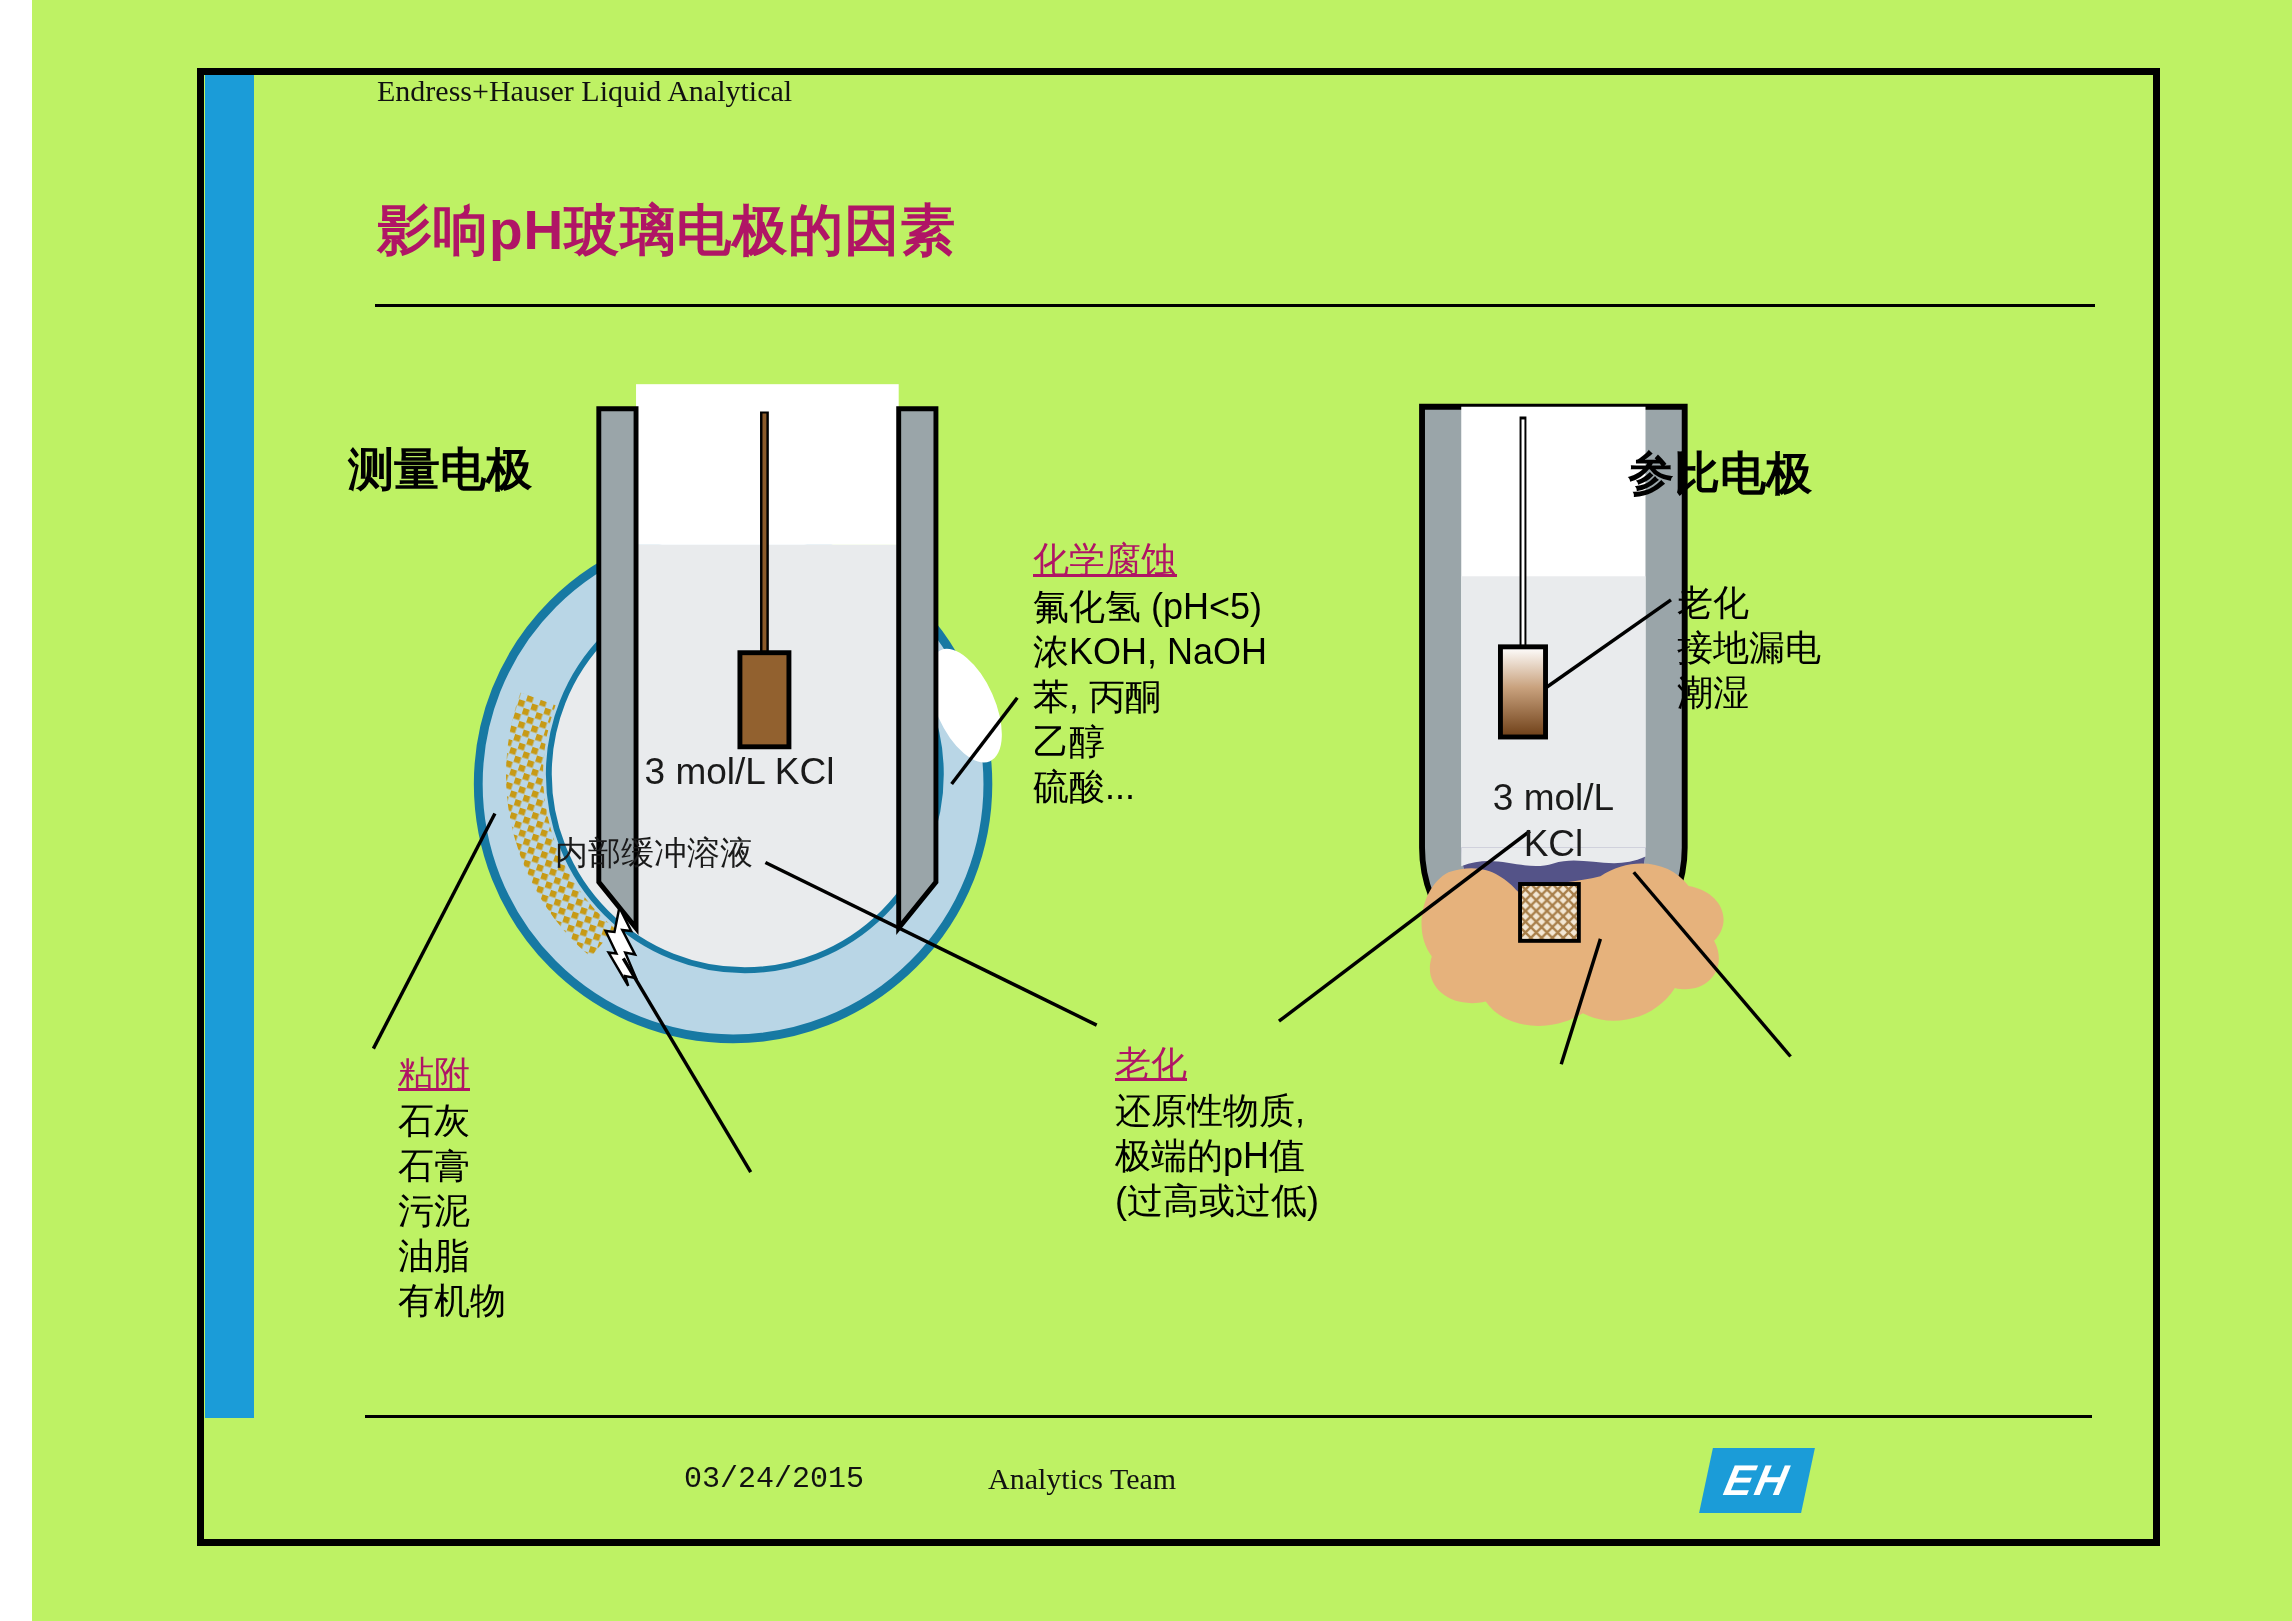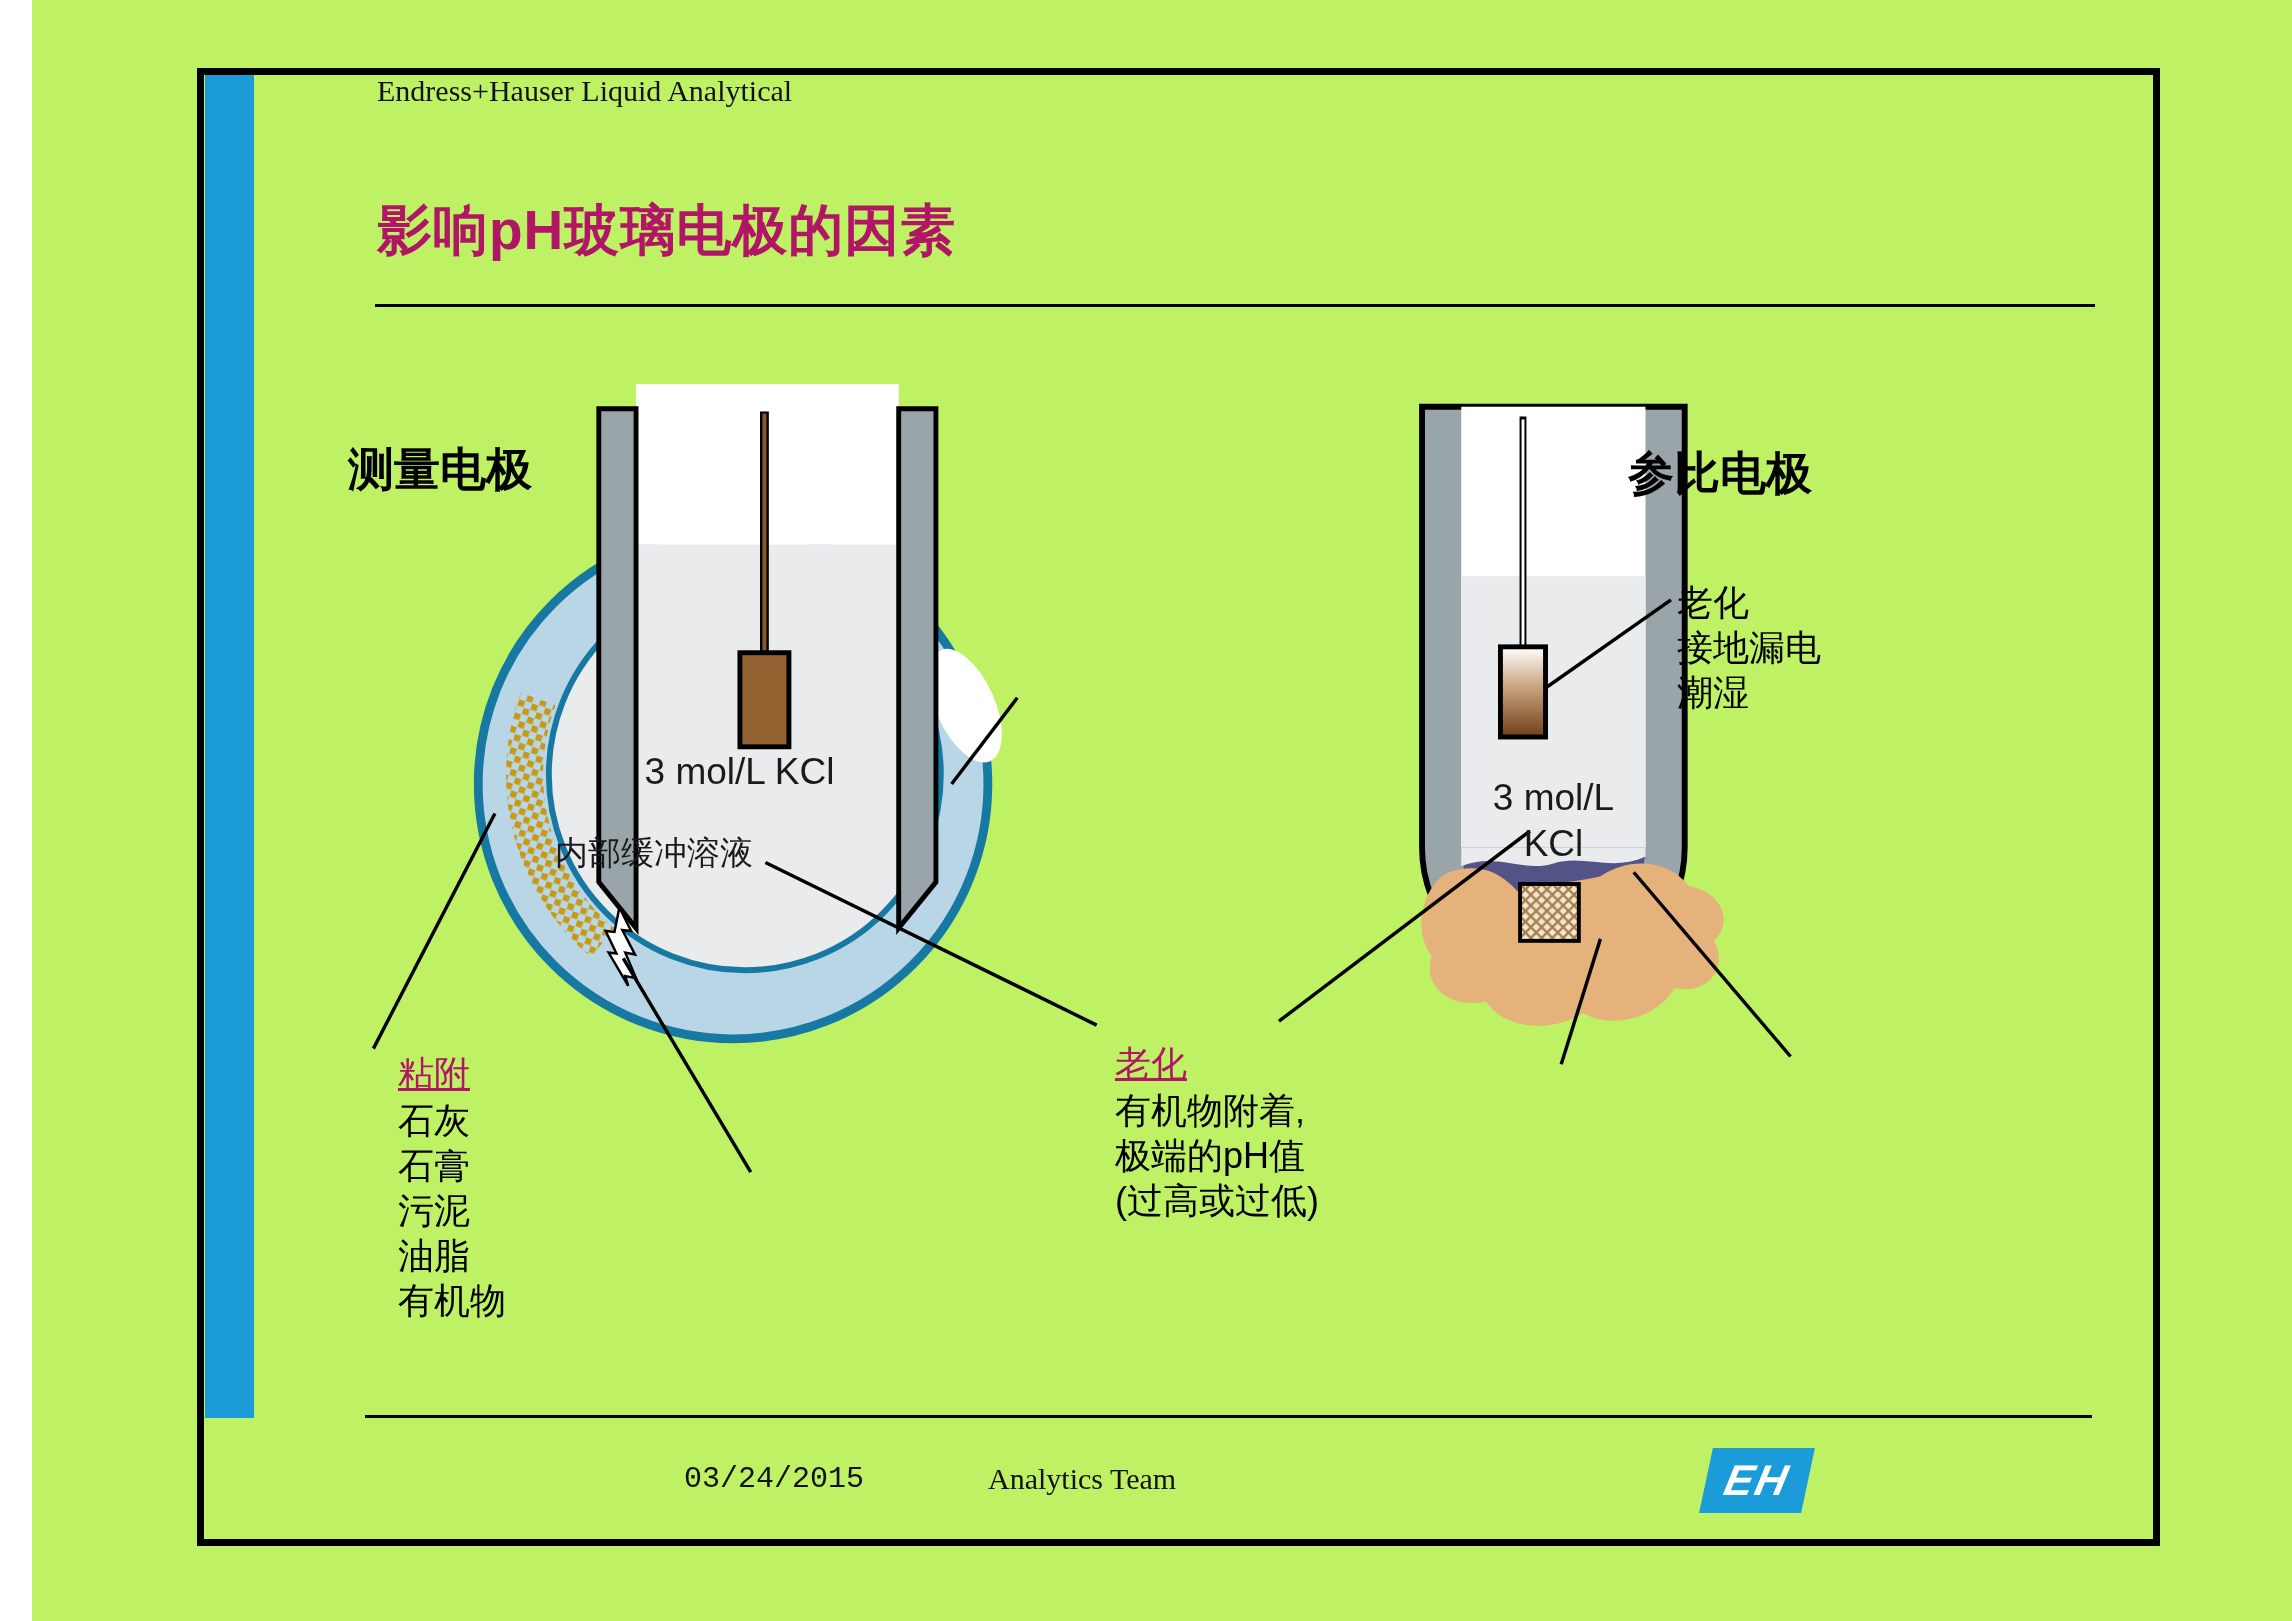--- a/index.html
+++ b/index.html
@@ -136,40 +136,48 @@
   <div class="abs title-rule"></div>
 
   <div class="abs electrode-label label-left">测量电极</div>
   <div class="abs electrode-label label-right">参比电极</div>
 
   <div class="abs sol-text kcl-left">3 mol/L KCl</div>
   <div class="abs sol-text buffer-left">内部缓冲溶液</div>
   <div class="abs sol-text kcl-right-1">3 mol/L</div>
   <div class="abs sol-text kcl-right-2">KCl</div>
 
+  <div class="abs anno chem-block">
+    <span class="hd hd-magenta">化学腐蚀</span>
+    <div>氟化氢 (pH&lt;5)</div>
+    <div>浓KOH, NaOH</div>
+    <div>苯, 丙酮</div>
+    <div>乙醇</div>
+    <div>硫酸...</div>
+  </div>
 
   <div class="abs anno aging-ref-block">
     <div>老化</div>
     <div>接地漏电</div>
     <div>潮湿</div>
   </div>
 
   <div class="abs anno adhesion-block">
     <span class="hd hd-magenta">粘附</span>
     <div>石灰</div>
     <div>石膏</div>
     <div>污泥</div>
     <div>油脂</div>
     <div>有机物</div>
   </div>
 
 
   <div class="abs anno aging-glass-block">
     <span class="hd hd-magenta">老化</span>
-    <div>有机物附着,</div>
+    <div>还原性物质,</div>
     <div>极端的pH值</div>
     <div>(过高或过低)</div>
   </div>
 
 
 
   <div class="abs footer-rule"></div>
   <div class="abs footer-date">03/24/2015</div>
   <div class="abs footer-team">Analytics Team</div>
   <div class="abs logo-wrap">

